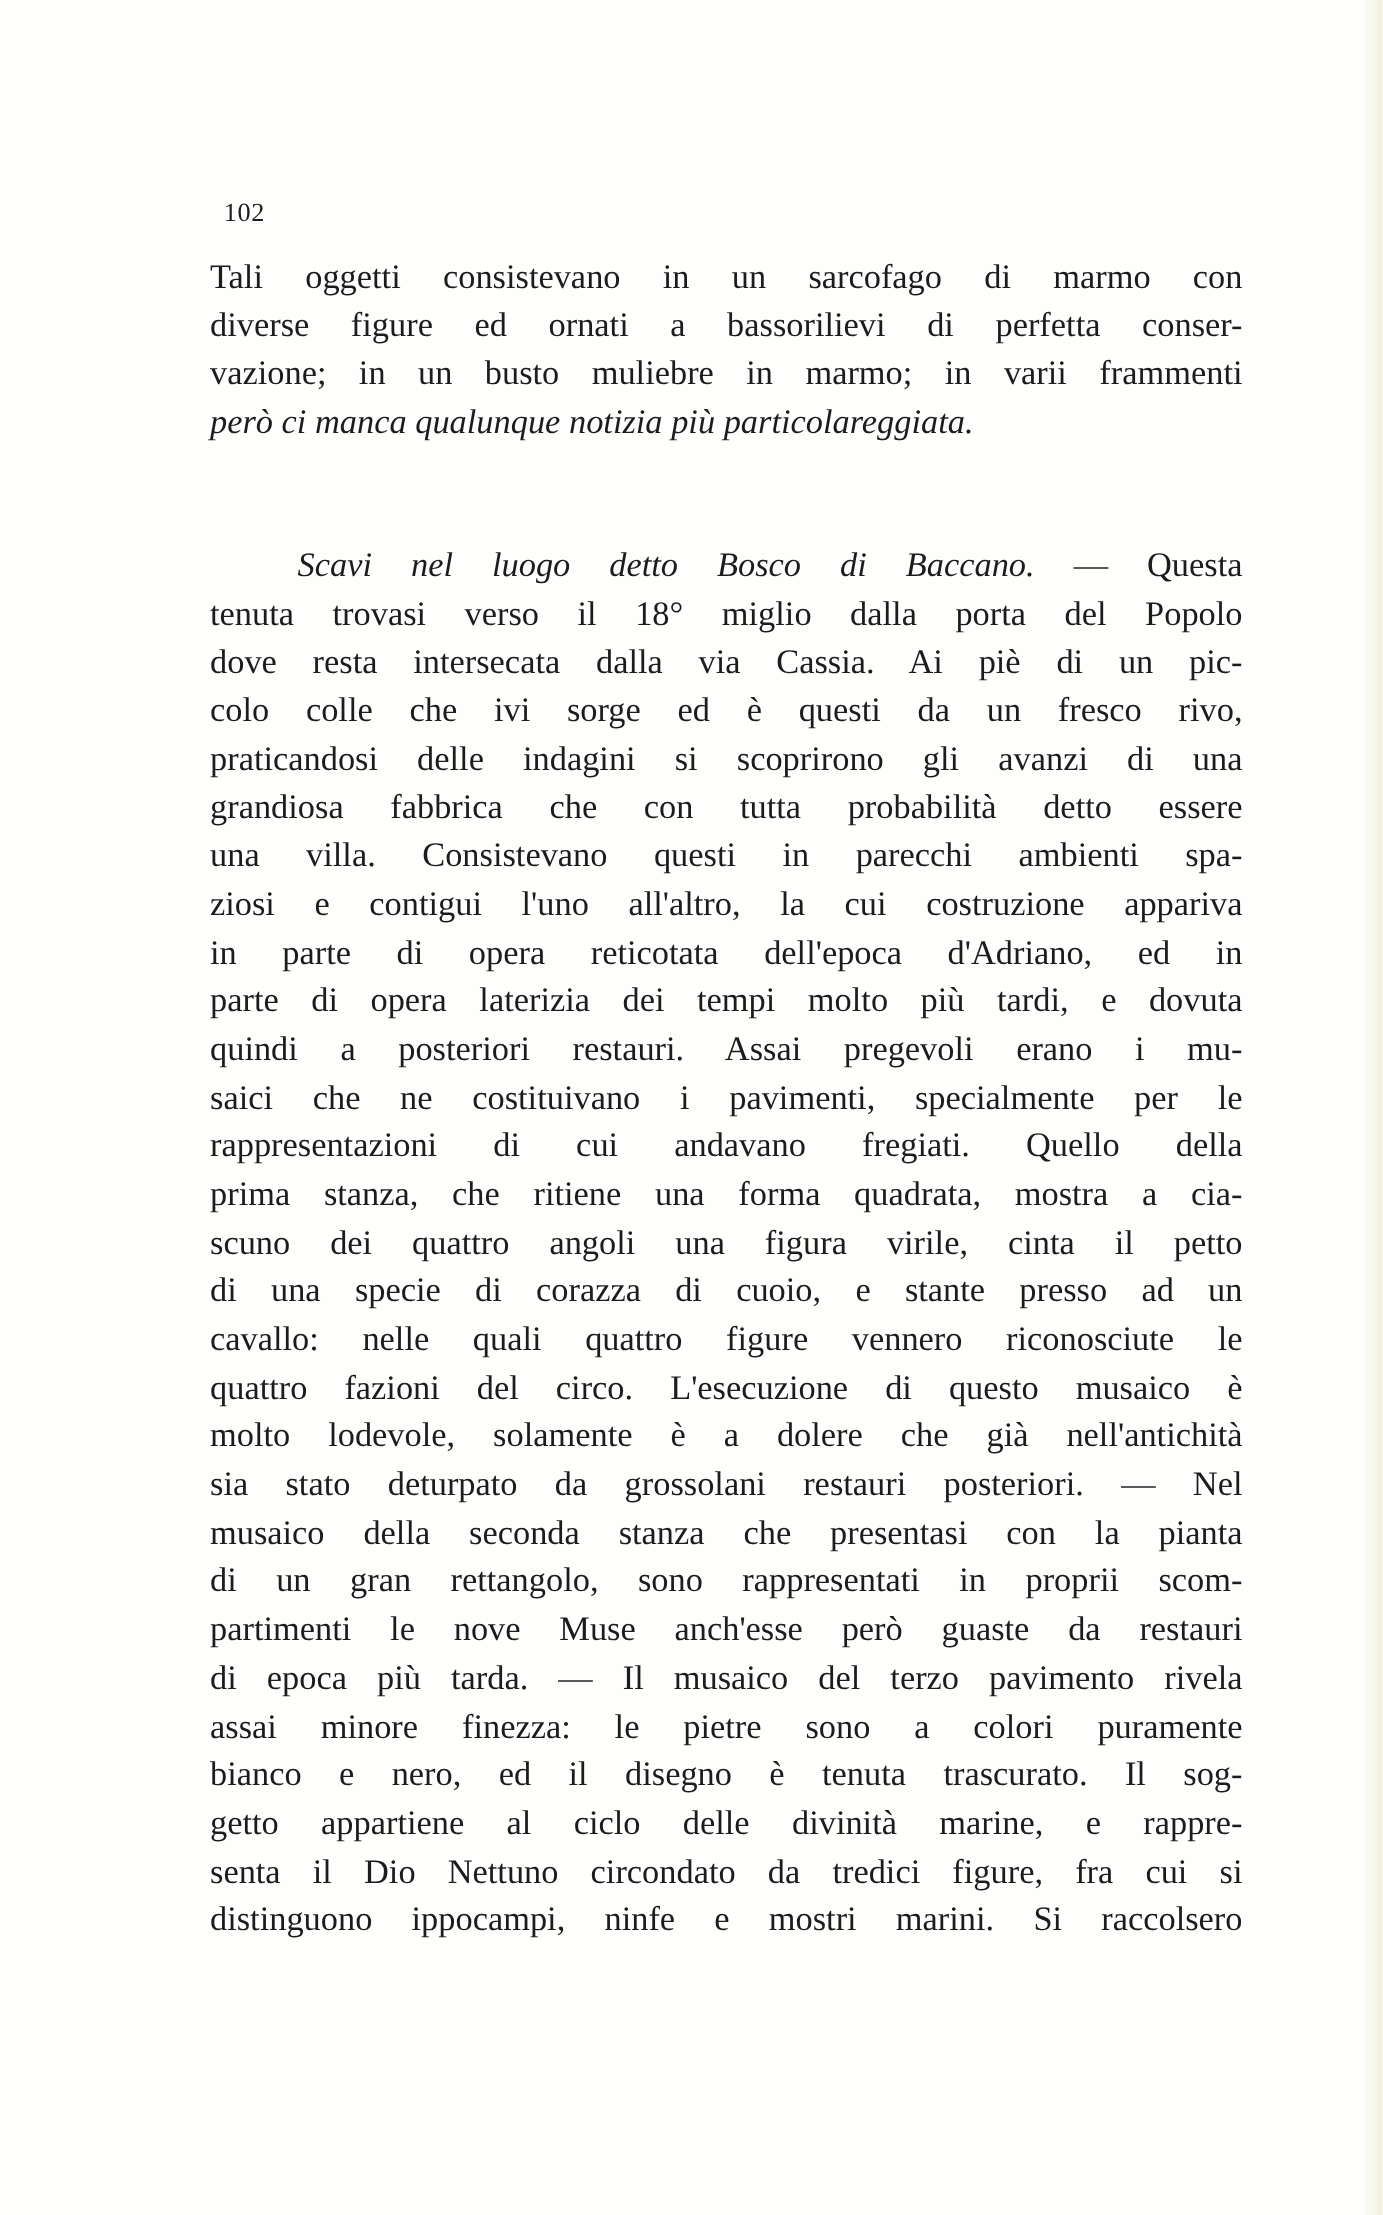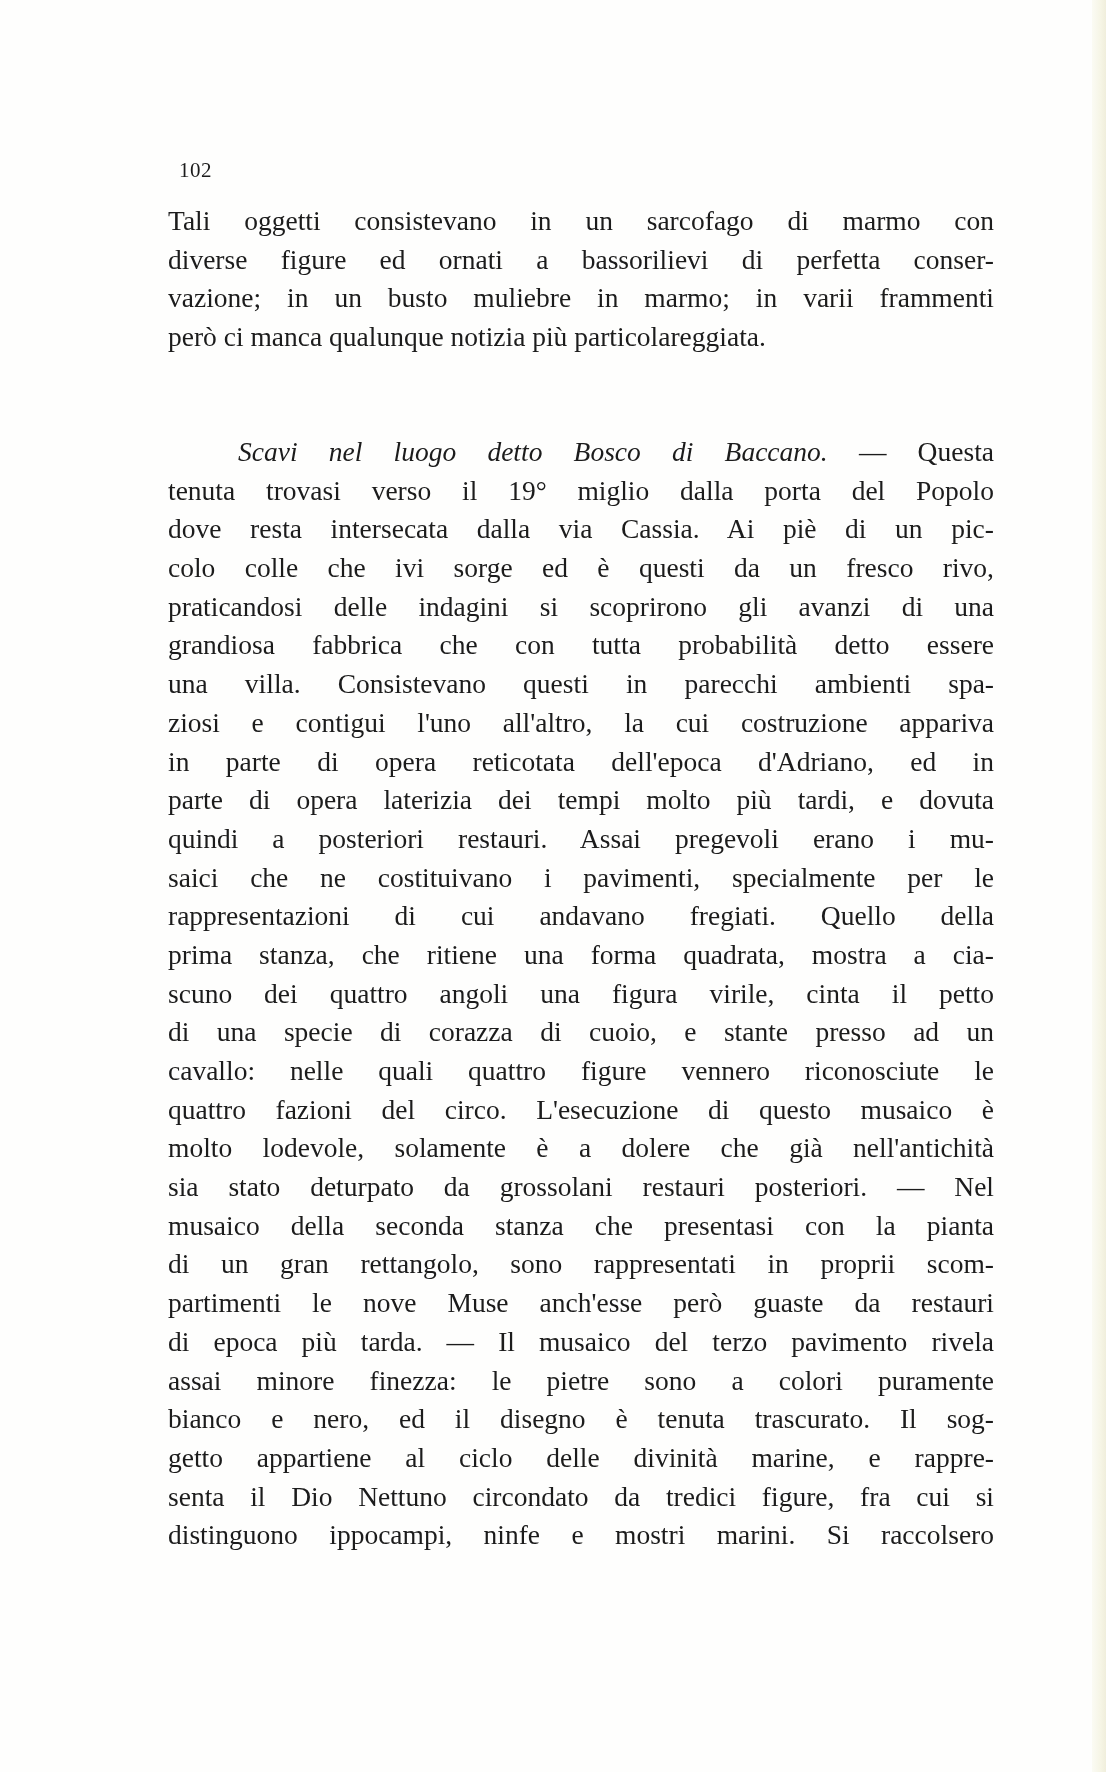--- a/index.html
+++ b/index.html
@@ -20,21 +20,21 @@
   }
   .text-block {
     position: absolute; left: 168px; width: 826px;
     font-size: 27.5px;
   }
   .line {
     height: 38.7px; line-height: 38.7px;
     text-align: justify; text-align-last: justify;
     white-space: nowrap; overflow: visible;
   }
-  .line.last { text-align-last: left; }
+  .line.last { text-align-last: left; font-style: italic; }
   .para1 { top: 202px; }
   .para2 { top: 433px; font-family: Liberation Serif, serif; }
   .indent { padding-left: 70px; }
   .heading-italic { font-style: italic; }
 </style>
 </head>
 <body>
 
 <div class="edge"></div>
 
@@ -44,21 +44,21 @@
     <div class="line">Tali oggetti consistevano in un sarcofago di marmo con</div>
     <div class="line">diverse figure ed ornati a bassorilievi di perfetta conser-</div>
     <div class="line">vazione; in un busto muliebre in marmo; in varii frammenti</div>
     <div class="line last">però ci manca qualunque notizia più particolareggiata.</div>
   </div>
 
 <div class="text-block para2" id="para2">
   <div class="line indent">
     <span class="heading-italic">Scavi nel luogo detto Bosco di Baccano.</span><span> — Questa</span>
   </div>
-<div class="line">tenuta trovasi verso il 19° miglio dalla porta del Popolo</div>
+<div class="line">tenuta trovasi verso il 18° miglio dalla porta del Popolo</div>
     <div class="line">dove resta intersecata dalla via Cassia. Ai piè di un pic-</div>
     <div class="line">colo colle che ivi sorge ed è questi da un fresco rivo,</div>
     <div class="line">praticandosi delle indagini si scoprirono gli avanzi di una</div>
     <div class="line">grandiosa fabbrica che con tutta probabilità detto essere</div>
     <div class="line">una villa. Consistevano questi in parecchi ambienti spa-</div>
     <div class="line">ziosi e contigui l'uno all'altro, la cui costruzione appariva</div>
     <div class="line">in parte di opera reticotata dell'epoca d'Adriano, ed in</div>
     <div class="line">parte di opera laterizia dei tempi molto più tardi, e dovuta</div>
     <div class="line">quindi a posteriori restauri. Assai pregevoli erano i mu-</div>
     <div class="line">saici che ne costituivano i pavimenti, specialmente per le</div>

